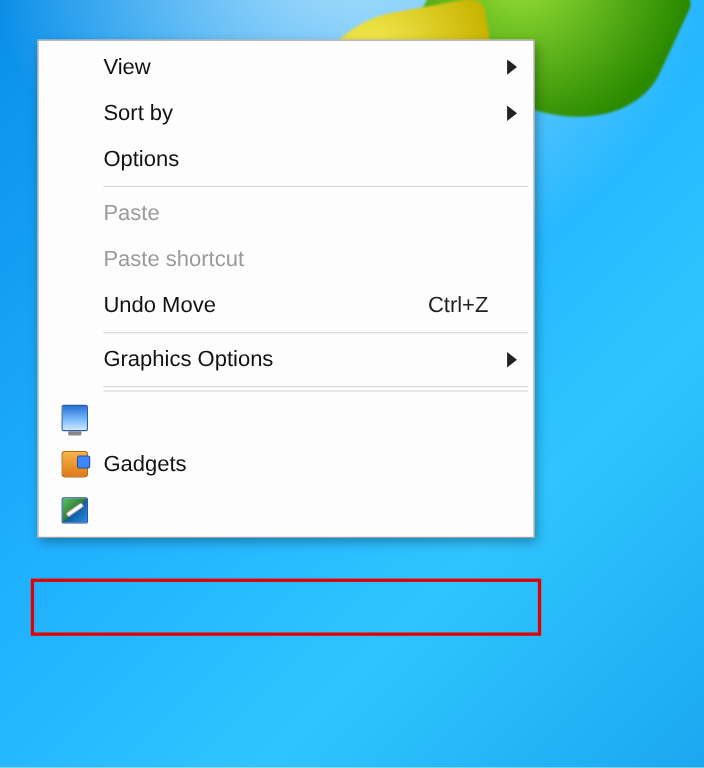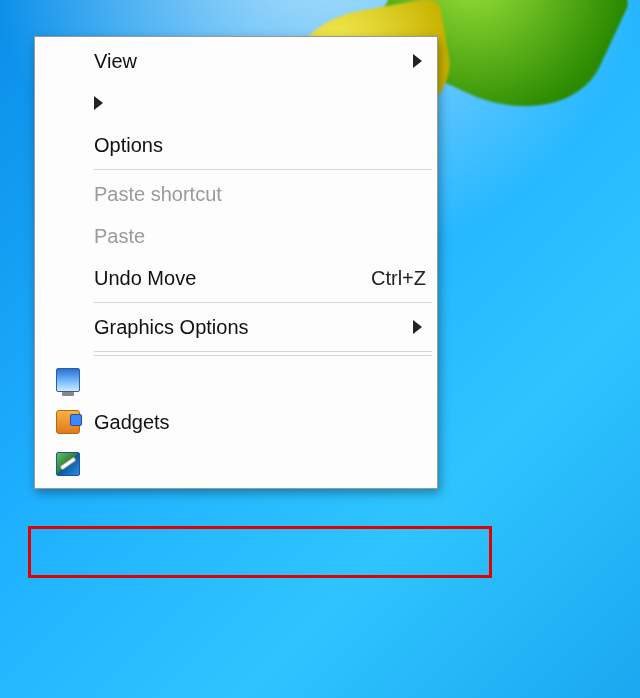--- a/index.html
+++ b/index.html
@@ -27,21 +27,21 @@
     transform: rotate(25deg);
     filter: blur(1px);
   }
   .leaf.green1 { width: 220px; height: 160px; background: radial-gradient(circle at 30% 30%, #9be23a, #2a8a00 80%); top: -60px; right: 30px; }
   .leaf.yellow1 { width: 160px; height: 120px; background: radial-gradient(circle at 30% 30%, #f6ef58, #c9b300 80%); top: 10px; right: 190px; transform: rotate(-10deg); }
 
   .context-menu {
     position: absolute;
     top: 36px;
     left: 34px;
-    width: 404px;
+    width: 452px;
     background: #fdfdfd;
     border: 1px solid #9a9a9a;
     box-shadow: 2px 4px 10px rgba(0,0,0,0.35);
     padding: 3px 3px;
     box-sizing: border-box;
   }
   .menu-item {
     display: flex;
     align-items: center;
     height: 42px;
@@ -54,20 +54,21 @@
     display: flex;
     justify-content: center;
     align-items: center;
     flex: 0 0 52px;
   }
   .menu-item .label {
     flex: 1 1 auto;
   }
   .menu-item .shortcut {
     flex: 0 0 auto;
+    margin-right: 30px;
     color: #222;
   }
   .menu-item .arrow {
     flex: 0 0 auto;
     width: 0; height: 0;
     border-top: 7px solid transparent;
     border-bottom: 7px solid transparent;
     border-left: 9px solid #222;
     margin-right: 4px;
   }
@@ -140,34 +141,35 @@
 
   <div class="context-menu" id="context-menu">
 
   <div class="menu-item">
         <span class="icon-slot"></span>
         <span class="label">View</span>
         <span class="arrow"></span>
       </div>
       <div class="menu-item">
         <span class="icon-slot"></span>
+        <span class="label">Sort by</span>
         <span class="arrow"></span>
       </div>
       <div class="menu-item">
         <span class="icon-slot"></span>
         <span class="label">Options</span>
       </div>
       <div class="separator"></div>
       <div class="menu-item disabled">
         <span class="icon-slot"></span>
+        <span class="label">Paste</span>
+      </div>
+      <div class="menu-item disabled">
+        <span class="icon-slot"></span>
         <span class="label">Paste shortcut</span>
-      </div>
-      <div class="menu-item disabled">
-        <span class="icon-slot"></span>
-        <span class="label">Paste</span>
       </div>
       <div class="menu-item">
         <span class="icon-slot"></span>
         <span class="label">Undo Move</span>
         <span class="shortcut">Ctrl+Z</span>
       </div>
       <div class="separator"></div>
       <div class="menu-item">
         <span class="icon-slot"></span>
         <span class="label">Graphics Options</span>

